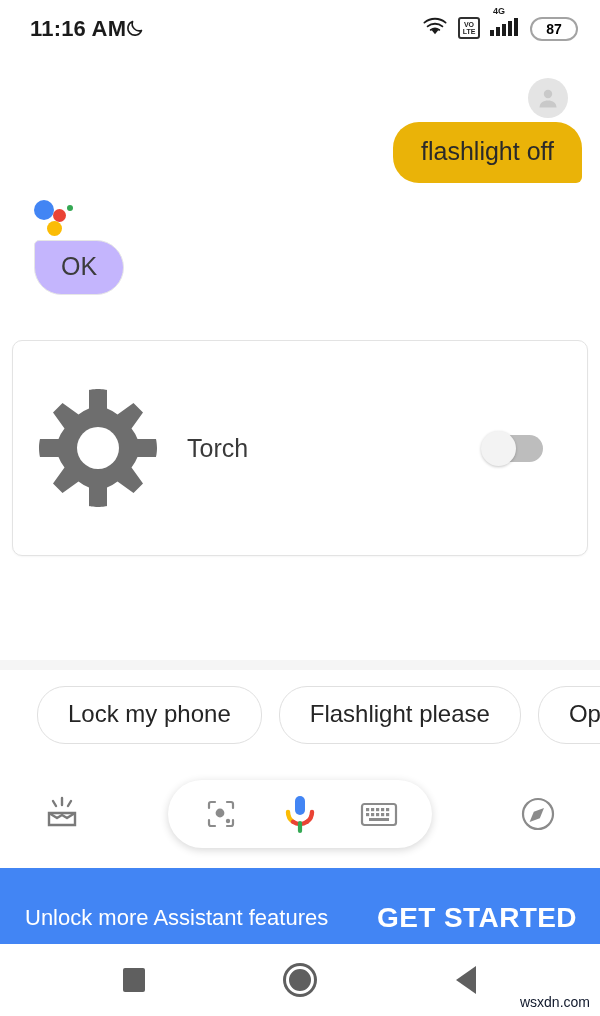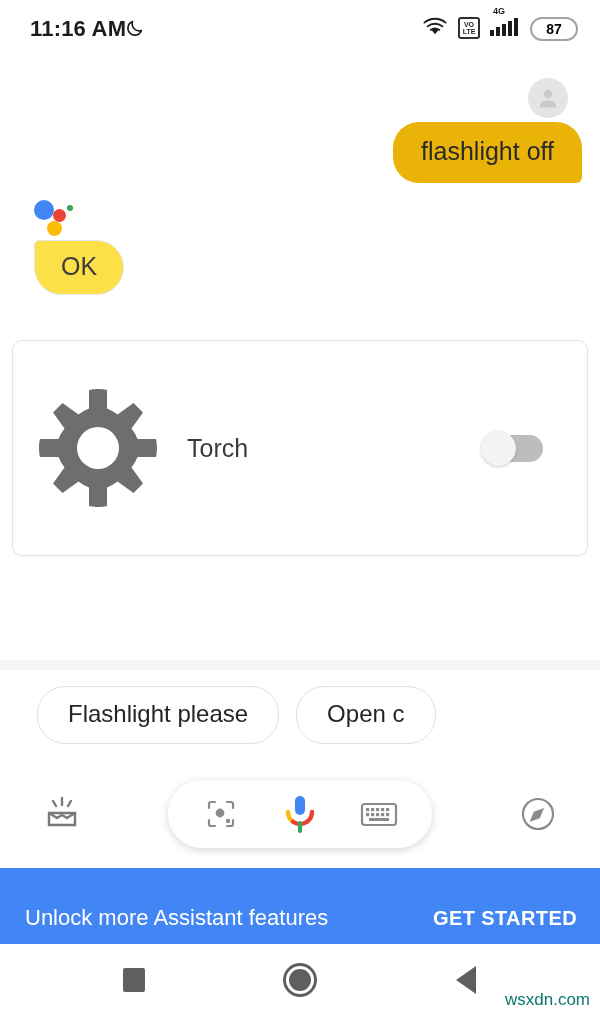--- a/index.html
+++ b/index.html
@@ -127,21 +127,21 @@
     width: 44px; height: 36px;
   }
   .dot { position: absolute; border-radius: 50%; }
   .dot-blue   { width: 20px; height: 20px; background: #4285f4; left: 0;  top: 0; }
   .dot-red    { width: 13px; height: 13px; background: #ea4335; left: 19px; top: 9px; }
   .dot-yellow { width: 15px; height: 15px; background: #fbbc05; left: 13px; top: 21px; }
   .dot-green  { width: 6px;  height: 6px;  background: #34a853; left: 33px; top: 5px; }
 
   .assistant-bubble {
     margin-top: 4px;
-    background: #fde047;
+    background: #c4b5fd;
     border: 1px solid #e6e6e6;
     border-radius: 6px 32px 32px 32px;
     padding: 11px 26px 13px 26px;
     font-size: 25px;
     color: #3c3c3c;
     display: inline-block;
     line-height: 1.15;
   }
 
   
@@ -267,21 +267,21 @@
     display: flex;
     align-items: center;
     justify-content: space-between;
     padding: 0 23px 0 25px;
   }
   .banner-text {
     font-size: 22px;
     color: #ffffff;
   }
   .banner-cta {
-    font-size: 20px;
+    font-size: 28px;
     font-weight: bold;
     color: #ffffff;
     letter-spacing: 0.4px;
   }
 
   
   #navbar {
     position: absolute;
     top: 944px; left: 0;
     width: 600px; height: 72px;
@@ -313,22 +313,22 @@
     width: 0; height: 0;
     border-top: 14px solid transparent;
     border-bottom: 14px solid transparent;
     border-right: 20px solid #5f5f5f;
   }
 
   
   #watermark {
     position: absolute;
     right: 10px; bottom: 6px;
-    font-size: 17px;
-    color: #0f766e;
+    font-size: 14px;
+    color: #0f172a;
     font-family: "Liberation Sans", sans-serif;
   }
 </style>
 </head>
 <body>
 
 <div id="screen">
 
   <div id="status-bar">
     <div class="status-left">
@@ -408,20 +408,21 @@
 
     <div class="toggle">
       <span class="toggle-track"></span>
       <span class="toggle-knob"></span>
     </div>
   </div>
 
   <div id="scroll-shade"></div>
 
   <div id="chips-row">
+    <div class="chip">Lock my phone</div>
     <div class="chip">Flashlight please</div>
     <div class="chip">Open c</div>
   </div>
 
   <div id="toolbar">
 
     <div class="tb-side">
       <svg width="44" height="44" viewBox="0 0 44 44">
         <path d="M9 21h26v12H9z" fill="none" stroke="#7a7a7a" stroke-width="2.4"></path>
         <path d="M9 21l8 5 5-3 5 3 8-5" fill="none" stroke="#7a7a7a" stroke-width="2.4" stroke-linejoin="round"></path>

